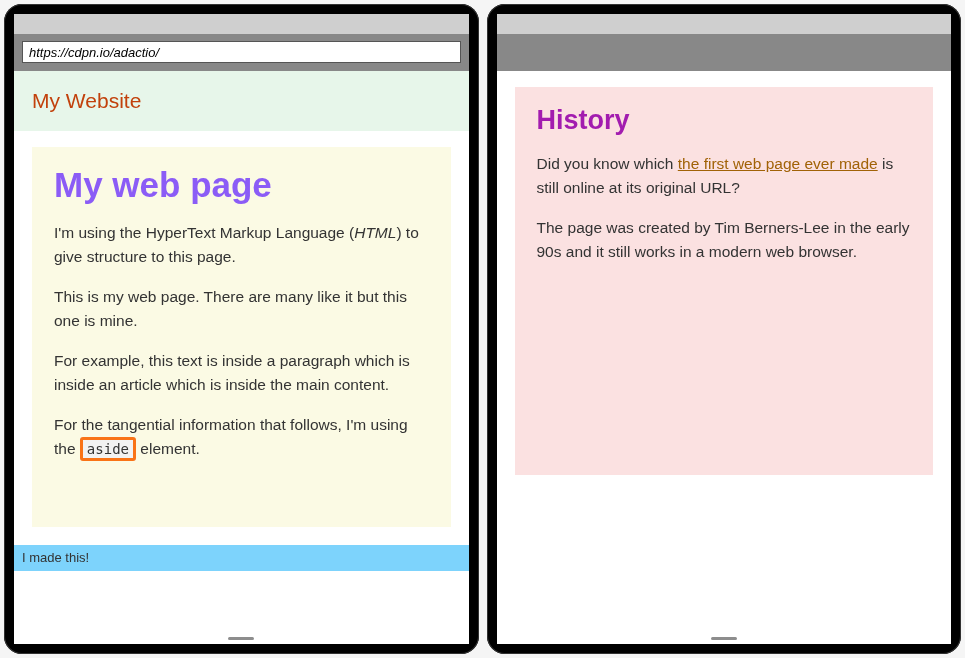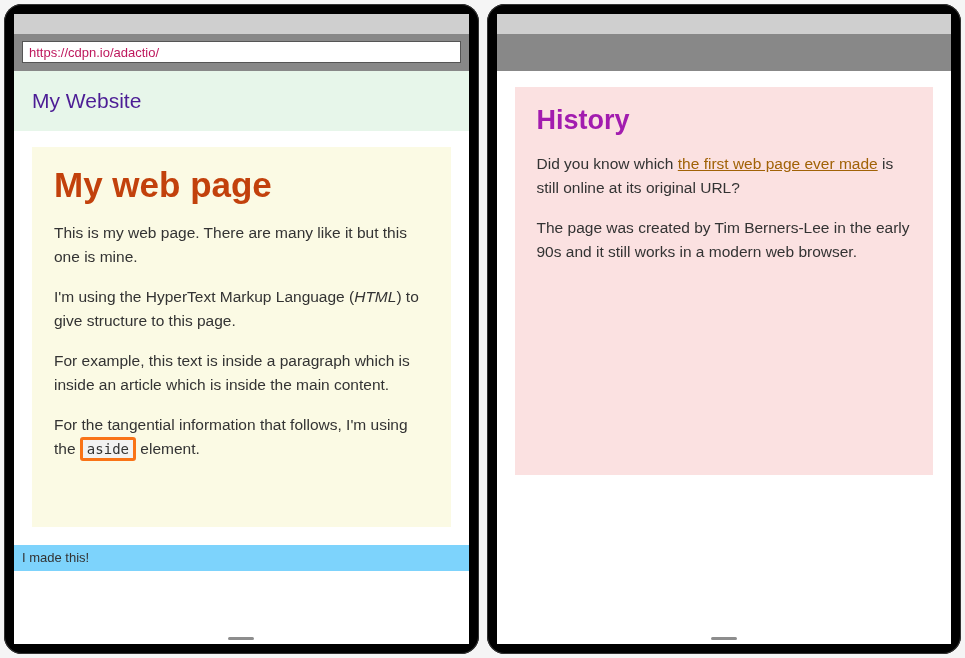--- a/index.html
+++ b/index.html
@@ -40,63 +40,64 @@
       padding: 7px 8px 8px 8px;
     }
     .url-input {
       width: 100%;
       height: 22px;
       font-size: 13px;
       font-family: Arial, Helvetica, sans-serif;
       padding: 2px 6px;
       border: 1px solid #555;
       background: #fff;
-      color: #be185d;
+      color: #000000;
+      font-style: italic;
     }
     .chrome-bar-right {
       background: #888;
       height: 37px;
     }
     .page-wrap {
       flex: 1;
       background: #fff;
       overflow-y: auto;
       position: relative;
     }
     
     .page-wrap::-webkit-scrollbar { width: 9px; }
     .page-wrap::-webkit-scrollbar-track { background: #f2f2f2; }
     .page-wrap::-webkit-scrollbar-thumb { background: #c8c8c8; border-radius: 4px; }
     .site-header {
       background: #e7f6ea;
       padding: 18px 18px;
       font-size: 21px;
       font-weight: 400;
-      color: #4c1d95;
+      color: #c2410c;
     }
     .site-main {
       background: #fff;
       padding: 16px 18px 18px 18px;
     }
     .article-card {
       background: #fbfae4;
       padding: 18px 22px 22px 22px;
       color: #333;
       min-height: 380px;
     }
     .aside-card {
       background: #fbe1e1;
       padding: 18px 22px 22px 22px;
       color: #333;
       min-height: 388px;
     }
     h1.page-heading {
       font-size: 35px;
       font-weight: 700;
-      color: #c2410c;
+      color: #8b5cf6;
       margin-bottom: 16px;
       line-height: 1.15;
     }
     h2.section-heading {
       font-size: 27px;
       font-weight: 700;
       color: #a21caf;
       margin-bottom: 16px;
     }
     .article-card p, .aside-card p {
@@ -148,24 +149,24 @@
     <div class="chrome-bar">
       <input class="url-input" type="text" value="https://cdpn.io/adactio/" style="">
     </div>
     <div class="page-wrap">
       <div class="site-header">
         <span>My Website</span>
       </div>
       <div class="site-main">
         <div class="article-card">
           <h1 class="page-heading">My web page</h1>
-          <p>This is my web page. There are many like it but this one is mine.</p>
           <p>
             <span>I'm using the HyperText Markup Language (</span><em class="ital">HTML</em><span>) to give structure to this page.</span>
           </p>
+          <p>This is my web page. There are many like it but this one is mine.</p>
           <p>For example, this text is inside a paragraph which is inside an article which is inside the main content.</p>
           <p>
             <span>For the tangential information that follows, I'm using the </span><code class="inline">aside</code><span> element.</span>
           </p>
         </div>
       </div>
       <div class="site-footer">
         <span>I made this!</span>
       </div>
       <div class="pad-bottom"></div>

